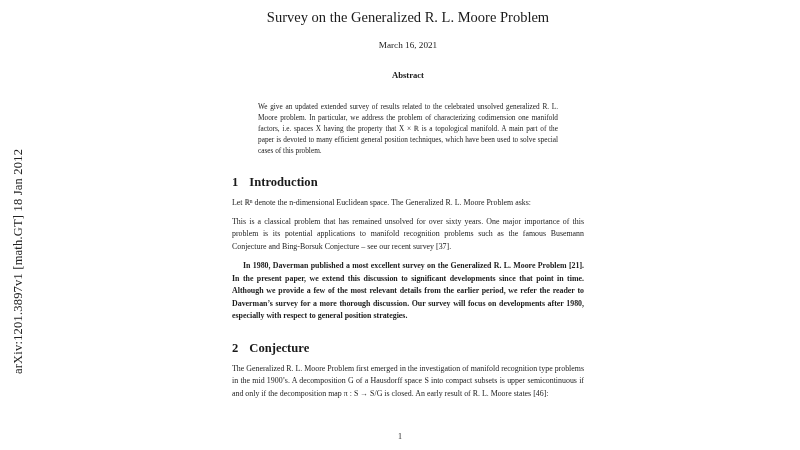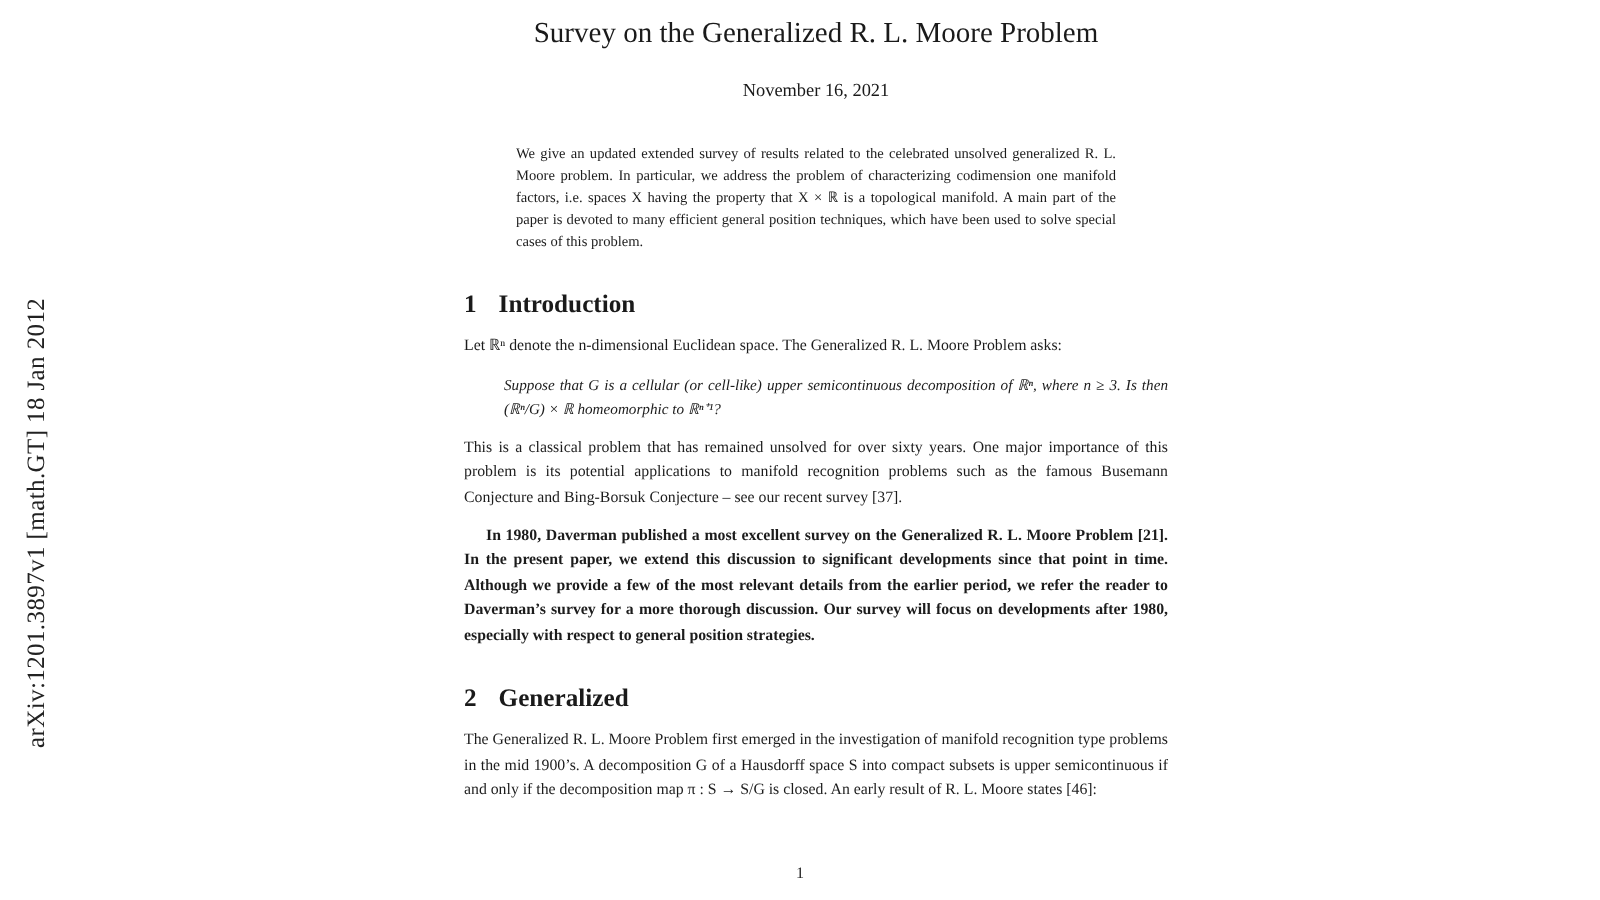--- a/index.html
+++ b/index.html
@@ -132,40 +132,40 @@
 
 <div class="page">
 
   <div class="arxiv-stamp">arXiv:1201.3897v1  [math.GT]  18 Jan 2012</div>
 
   <div class="content">
 
     <div class="title">Survey on the Generalized R. L. Moore Problem</div>
 
 
-    <div class="date">November 16, 2021</div>
+    <div class="date">March 16, 2021</div>
 
+    <div class="abstract-head">Abstract</div>
     <div class="abstract-body">We give an updated extended survey of results related to the celebrated unsolved generalized R. L. Moore problem. In particular, we address the problem of characterizing codimension one manifold factors, i.e. spaces X having the property that X × ℝ is a topological manifold. A main part of the paper is devoted to many efficient general position techniques, which have been used to solve special cases of this problem.</div>
 
     <div class="section-head">
       <span class="num">1</span>
       <span>Introduction</span>
     </div>
 
     <p class="body first">Let ℝⁿ denote the n-dimensional Euclidean space. The Generalized R. L. Moore Problem asks:</p>
 
-    <div class="quote">Suppose that G is a cellular (or cell-like) upper semicontinuous decomposition of ℝⁿ, where n ≥ 3. Is then (ℝⁿ/G) × ℝ homeomorphic to ℝⁿ⁺¹?</div>
 
     <p class="body">This is a classical problem that has remained unsolved for over sixty years. One major importance of this problem is its potential applications to manifold recognition problems such as the famous Busemann Conjecture and Bing-Borsuk Conjecture – see our recent survey [37].</p>
 
     <p class="body indent">In 1980, Daverman published a most excellent survey on the Generalized R. L. Moore Problem [21]. In the present paper, we extend this discussion to significant developments since that point in time. Although we provide a few of the most relevant details from the earlier period, we refer the reader to Daverman’s survey for a more thorough discussion. Our survey will focus on developments after 1980, especially with respect to general position strategies.</p>
 
     <div class="section-head">
       <span class="num">2</span>
-      <span>Generalized</span>
+      <span>Conjecture</span>
     </div>
 
     <p class="body first">The Generalized R. L. Moore Problem first emerged in the investigation of manifold recognition type problems in the mid 1900’s. A decomposition G of a Hausdorff space S into compact subsets is upper semicontinuous if and only if the decomposition map π : S → S/G is closed. An early result of R. L. Moore states [46]:</p>
 
   </div>
 
   <div class="folio">1</div>
 
 </div>
 

